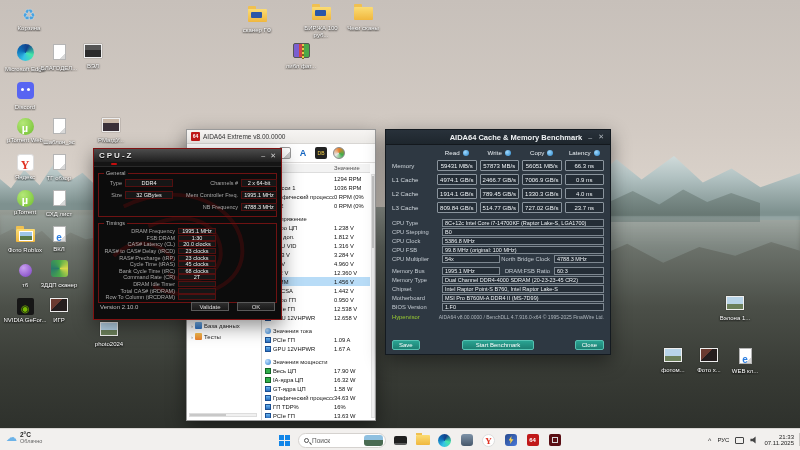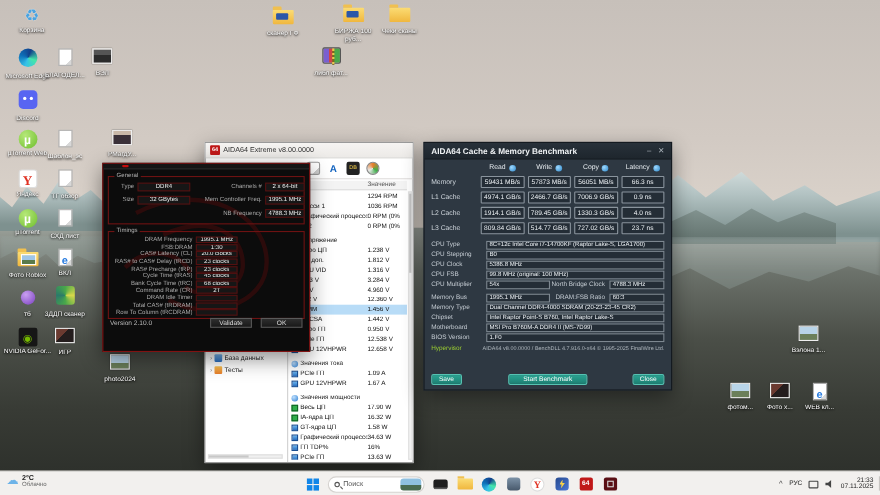--- a/index.html
+++ b/index.html
@@ -120,21 +120,21 @@
   .se-ico.cpu-green,.se-ico.volt-green{background:#2fae4a;border:1px solid #126426;}
   .se-ico.gpu-blue{background:linear-gradient(#6ab6f0,#2b6fc0);border:1px solid #1b4f92;}
   .se-ico.chassis{background:#5a6570;border:1px solid #333;}
   .se-ico.volt-red{background:radial-gradient(circle at 35% 35%,#ffb36b,#d2452a);border-radius:50%;}
   .se-ico.dimm{background:#222;border:1px solid #000;height:4px;}
   .se-vscroll{position:absolute;right:0px;top:44px;bottom:2px;width:4px;background:#f0f0f0;border:1px solid #e0e0e0;}
   .se-vscroll .thumb{margin-top:40%;height:30%;background:#c4c4c4;}
 
   
   .bench{left:385px;top:129px;width:226px;height:226px;background:#2e3842;border:1px solid #141a20;z-index:35;color:#d7dde2;}
-  .be-title{height:15px;background:linear-gradient(180deg,#28313a,#1e262d);display:flex;align-items:center;padding:0 6px;border-bottom:1px solid #13181d;}
+  .be-title{height:15px;background:linear-gradient(180deg,#28313a,#1e262d);display:flex;align-items:center;padding:0 6px;border-bottom:1px solid #13181d;text-align:right;}
   .be-title .t{flex:1;font-size:7.5px;font-weight:bold;color:#f0f3f5;}
   .be-ctl{color:#aeb6bd;font-size:7px;margin-left:6px;cursor:pointer;}
   .be-grid{display:grid;grid-template-columns:42px repeat(4,1fr);gap:3px;margin:4px 6px 0 6px;align-items:center;}
   .be-h{display:flex;align-items:center;justify-content:center;gap:3px;font-size:6.2px;color:#e8edf1;}
   .bdot{width:6px;height:6px;border-radius:50%;background:radial-gradient(circle at 35% 35%,#9fd9ff,#2a85c8);}
   .be-rowlabel{font-size:6.2px;color:#cfd6dc;}
   .be-cell{height:11px;background:#242d36;border:1px solid #8a949d;border-radius:1px;
     font-size:6px;line-height:10px;text-align:center;color:#eef2f5;white-space:nowrap;overflow:hidden;}
   .be-table-row{display:contents;}
   .bi-wrap{margin-top:6px;}
@@ -314,20 +314,25 @@
         <span class="di photo-dark2"></span>
         <div class="dicon-label">Фото х...</div>
       </div>
       <div class="dicon" style="left: 722px; top: 348px;">
         <span class="di iedoc"></span>
         <div class="dicon-label">WEB кл...</div>
       </div>
     </div>
 
   <div class="win cpuz">
+    <div class="cz-title">
+      <span class="t">CPU-Z</span>
+      <span class="cz-ctl">–</span>
+      <span class="cz-ctl">✕</span>
+    </div>
     <div class="cz-tabs">
 
     <span class="cz-tab"></span>
         <span class="cz-tab"></span>
         <span class="cz-tab active"></span>
         <span class="cz-tab"></span>
         <span class="cz-tab"></span>
         <span class="cz-tab"></span>
         <span class="cz-tab"></span>
       </div>

